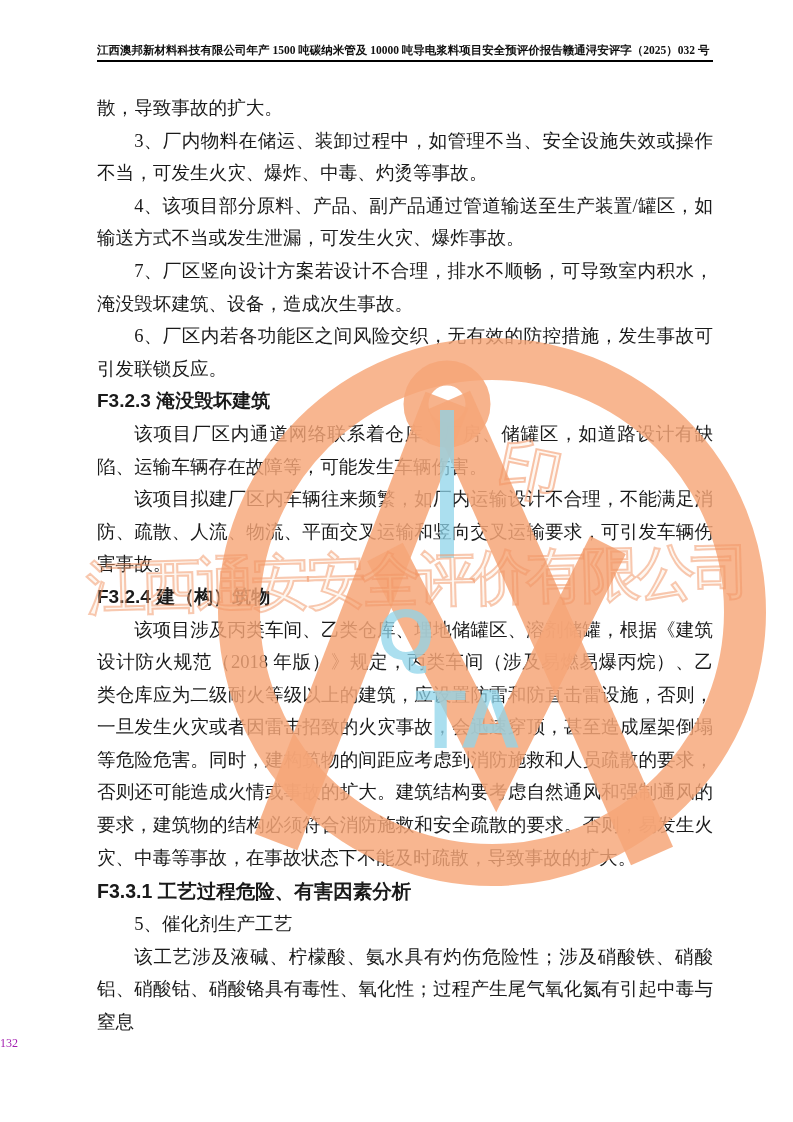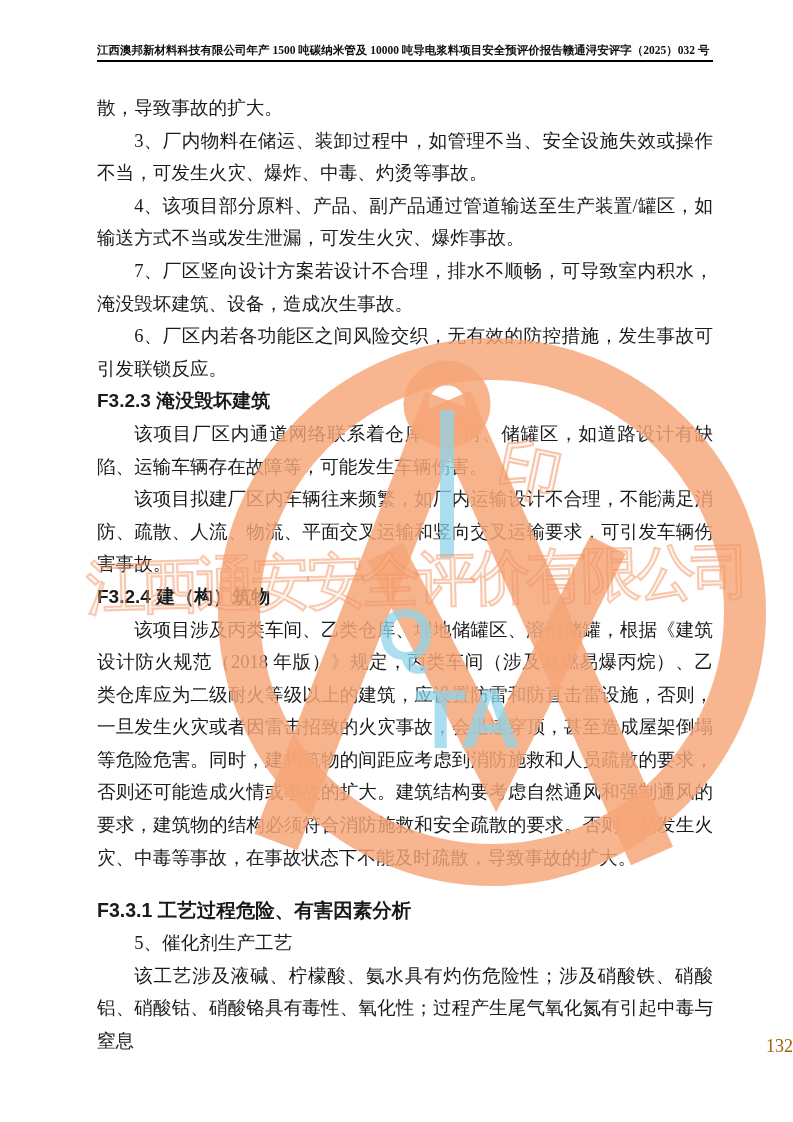--- a/index.html
+++ b/index.html
@@ -23,30 +23,30 @@
   }
   .block.paragraph.indent{text-indent:2em;}
   .block.paragraph.noindent{text-indent:0;}
   .block.heading-3{
     font-family:"Liberation Sans","DejaVu Sans",sans-serif;
     font-weight:700;font-size:19px;line-height:32.6px;text-align:left;
   }
   .block.heading-2{
     font-family:"Liberation Sans","DejaVu Sans",sans-serif;
     font-weight:700;font-size:19.5px;line-height:34px;text-align:left;
-    margin-top:19px;
+    margin-top:0;
   }
   .block.heading-1{
     font-family:"Liberation Serif","DejaVu Serif",serif;
     font-weight:700;font-size:21.5px;line-height:36px;letter-spacing:2.5px;
     text-align:left;margin-top:8px;margin-bottom:2px;
   }
   .doc-footer{
-    position:absolute;left:0;top:1036px;width:100%;text-align:right;
-    font-size:18px;color:#a16207;z-index:1;
+    position:absolute;left:0;top:1036px;width:100%;text-align:left;
+    font-size:12px;color:#a21caf;z-index:1;
   }
   
   .watermark{position:absolute;inset:0;z-index:3;pointer-events:none;}
   .wm-svg{position:absolute;left:0;top:0;}
   .wm-company{
     position:absolute;left:86px;top:540px;
     font-family:"Liberation Serif","DejaVu Serif",serif;
     font-size:60px;letter-spacing:-5px;white-space:nowrap;
     color:rgba(250,195,158,0.14);
     -webkit-text-stroke:2px rgba(242,148,100,0.50);

